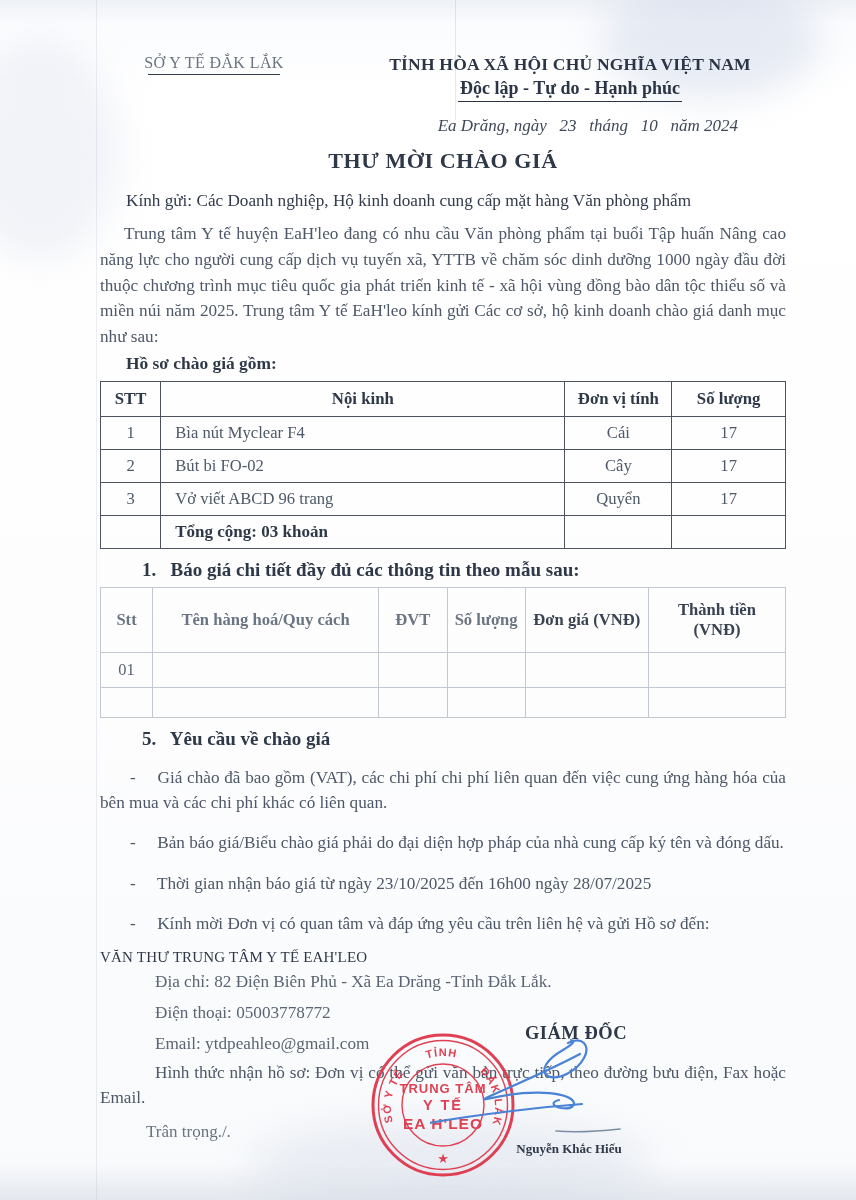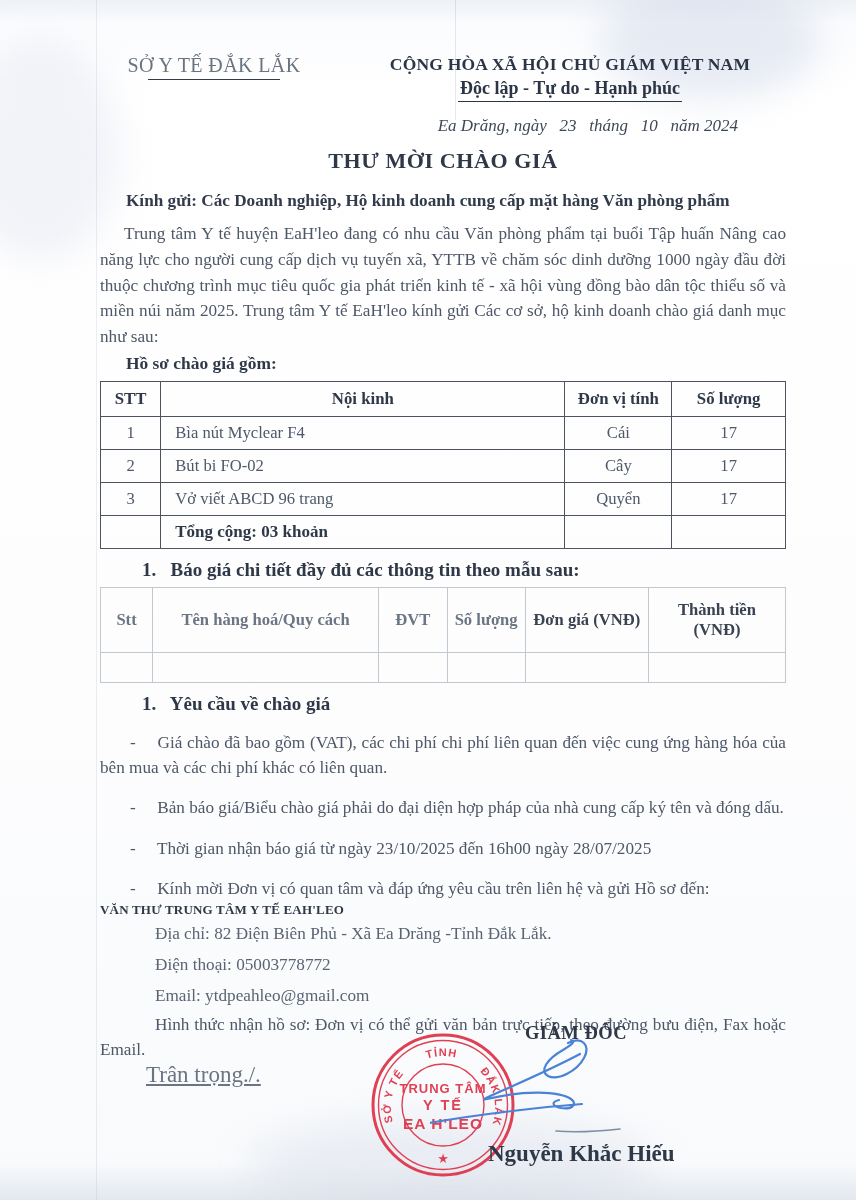--- a/index.html
+++ b/index.html
@@ -18,32 +18,32 @@
   .blotch-b{left:-40px;top:40px;width:160px;height:220px;background:rgba(214,221,234,.35);}
   .blotch-c{left:250px;top:1120px;width:400px;height:90px;background:rgba(206,213,226,.35);}
   .crease{position:absolute;left:96px;top:0;width:1px;height:1200px;background:rgba(150,162,182,.18);}
   .crease2{position:absolute;left:455px;top:0;width:1px;height:120px;background:rgba(150,162,182,.25);}
 
   .content{position:absolute;left:100px;right:70px;top:54px;}
 
   
   .hdr{display:flex;align-items:flex-start;}
   .hdr-left{width:228px;text-align:center;flex:none;}
-  .hdr-left .l1{font-size:20px;color:#6a7480;letter-spacing:.4px;}
+  .hdr-left .l1{font-size:16px;color:#6a7480;letter-spacing:.4px;}
   .hdr-left .l2{font-size:16.5px;font-weight:bold;color:#2e3847;letter-spacing:-.3px;margin-top:1px;}
   .hdr-left .rule{width:132px;height:0;border-top:1.6px solid #323b4a;margin:2px auto 0;}
   .hdr-right{flex:1;text-align:center;padding-left:26px;}
   .hdr-right .l1{font-size:17.5px;font-weight:bold;color:#2c3546;letter-spacing:.2px;}
   .hdr-right .l2{display:inline-block;font-size:18px;font-weight:bold;color:#2c3546;margin-top:3px;padding:0 2px 2px;border-bottom:1.7px solid #2c3546;}
 
   .dateline{margin-top:14px;text-align:right;padding-right:48px;font-style:italic;font-size:17px;color:#3e4857;white-space:pre;}
 
   .doc-title{margin-top:12px;text-align:center;font-size:22px;font-weight:bold;color:#2e3847;letter-spacing:.6px;}
 
-  .greeting{margin-top:17px;font-size:17.2px;font-weight:bold;color:#323b4b;text-indent:26px;}
+  .greeting{margin-top:17px;font-size:17.2px;font-weight:normal;color:#323b4b;text-indent:26px;}
 
   .intro{margin:10px 0 0;font-size:17.2px;line-height:25.8px;text-align:justify;text-indent:24px;color:#4d5767;}
 
   .tbl-caption{margin-top:3px;font-size:17.4px;font-weight:bold;color:#2e3847;text-indent:26px;}
 
   table{border-collapse:collapse;width:100%;}
   .t1{margin-top:7px;}
   .t1 th,.t1 td{border:1.4px solid #4d535e;}
   .t1 th{font-size:16.8px;font-weight:bold;color:#2e3847;padding:7px 4px;}
   .t1 td{font-size:16.6px;color:#4d5868;padding:4px 4px;height:24px;}
@@ -54,27 +54,27 @@
   .sec-h{margin-top:10px;font-size:19px;font-weight:bold;color:#2e3847;padding-left:42px;white-space:pre;}
 
   .t2{margin-top:6px;}
   .t2 th,.t2 td{border:1px solid #c2c8d0;}
   .t2 th{font-size:16.6px;font-weight:bold;color:#6b7583;height:60px;padding:2px 4px;}
   .t2 th.strong{color:#3a4352;}
   .t2 td{font-size:16.4px;color:#5a6472;height:32px;text-align:center;}
   .t2 tr.r2 td{height:27px;}
 
   .item{margin:15px 0 0;font-size:17.2px;line-height:25.2px;text-align:justify;text-indent:30px;color:#4d5767;}
-  .unit{margin-top:1px;font-size:13px;font-weight:bold;color:#2e3847;letter-spacing:.2px;}
+  .unit{margin-top:13px;font-size:15px;font-weight:normal;color:#2e3847;letter-spacing:.2px;}
   .contact-line{padding-left:55px;font-size:17.2px;color:#5a6473;line-height:31px;}
   .method{margin:1px 0 0;font-size:17.2px;line-height:25.2px;text-align:justify;text-indent:55px;color:#4d5767;}
-  .closing{margin-top:0;padding-left:46px;font-size:23px;color:#6a7482;text-decoration:underline;}
+  .closing{margin-top:12px;padding-left:46px;font-size:17px;color:#6a7482;}
 
   .sig-title{position:absolute;left:476px;top:1023px;width:200px;text-align:center;font-size:18.5px;font-weight:bold;color:#2e3847;letter-spacing:.5px;}
-  .sig-name{position:absolute;left:488px;top:1141px;width:210px;font-size:23px;font-weight:bold;color:#2e3847;}
+  .sig-name{position:absolute;left:464px;top:1141px;width:210px;text-align:center;font-size:13px;font-weight:bold;color:#2e3847;}
   .stamp-box{position:absolute;left:368px;top:1030px;width:150px;height:150px;opacity:.93;}
   .sig-box{position:absolute;left:430px;top:1035px;width:340px;height:110px;}
 </style>
 </head>
 <body>
 
 <div class="page">
   <div class="scan-blotch blotch-a"></div>
   <div class="scan-blotch blotch-b"></div>
   <div class="scan-blotch blotch-c"></div>
@@ -82,21 +82,21 @@
   <div class="crease2"></div>
 
   <div class="content">
 
     <div class="hdr">
       <div class="hdr-left">
         <div class="l1">SỞ Y TẾ ĐẮK LẮK</div>
         <div class="rule"></div>
       </div>
       <div class="hdr-right">
-        <div class="l1">CỘNG HÒA XÃ HỘI CHỦ GIÁM VIỆT NAM</div>
+        <div class="l1">TỈNH HÒA XÃ HỘI CHỦ NGHĨA VIỆT NAM</div>
         <div class="l2">Độc lập - Tự do - Hạnh phúc</div>
       </div>
     </div>
 
     <div class="dateline">Ea Drăng, ngày  23  tháng  10  năm 2024</div>
 
     <div class="doc-title">THƯ MỜI CHÀO GIÁ</div>
 
     <div class="greeting">Kính gửi: Các Doanh nghiệp, Hộ kinh doanh cung cấp mặt hàng Văn phòng phẩm</div>
 
@@ -162,32 +162,40 @@
         <tr>
           <th>Stt</th>
           <th>Tên hàng hoá/Quy cách</th>
           <th>ĐVT</th>
           <th>Số lượng</th>
           <th class="strong">Đơn giá (VNĐ)</th>
           <th class="strong">Thành tiền (VNĐ)</th>
         </tr>
       </thead>
       <tbody>
+        <tr>
+          <td>01</td>
+          <td></td>
+          <td></td>
+          <td></td>
+          <td></td>
+          <td></td>
+        </tr>
         <tr class="r2">
           <td></td>
           <td></td>
           <td></td>
           <td></td>
           <td></td>
           <td></td>
         </tr>
       </tbody>
     </table>
 
-    <div class="sec-h">1.  Yêu cầu về chào giá</div>
+    <div class="sec-h">5.  Yêu cầu về chào giá</div>
 
     <p class="item">-   Giá chào đã bao gồm (VAT), các chi phí chi phí liên quan đến việc cung ứng hàng hóa của bên mua và các chi phí khác có liên quan.</p>
     <p class="item">-   Bản báo giá/Biểu chào giá phải do đại diện hợp pháp của nhà cung cấp ký tên và đóng dấu.</p>
     <p class="item">-   Thời gian nhận báo giá từ ngày 23/10/2025 đến 16h00 ngày 28/07/2025</p>
     <p class="item">-   Kính mời Đơn vị có quan tâm và đáp ứng yêu cầu trên liên hệ và gửi Hồ sơ đến:</p>
 
     <div class="unit">VĂN THƯ TRUNG TÂM Y TẾ EAH'LEO</div>
     <div class="contact-line">Địa chỉ: 82 Điện Biên Phủ - Xã Ea Drăng -Tỉnh Đắk Lắk.</div>
     <div class="contact-line">Điện thoại: 05003778772</div>
     <div class="contact-line">Email: ytdpeahleo@gmail.com</div>

